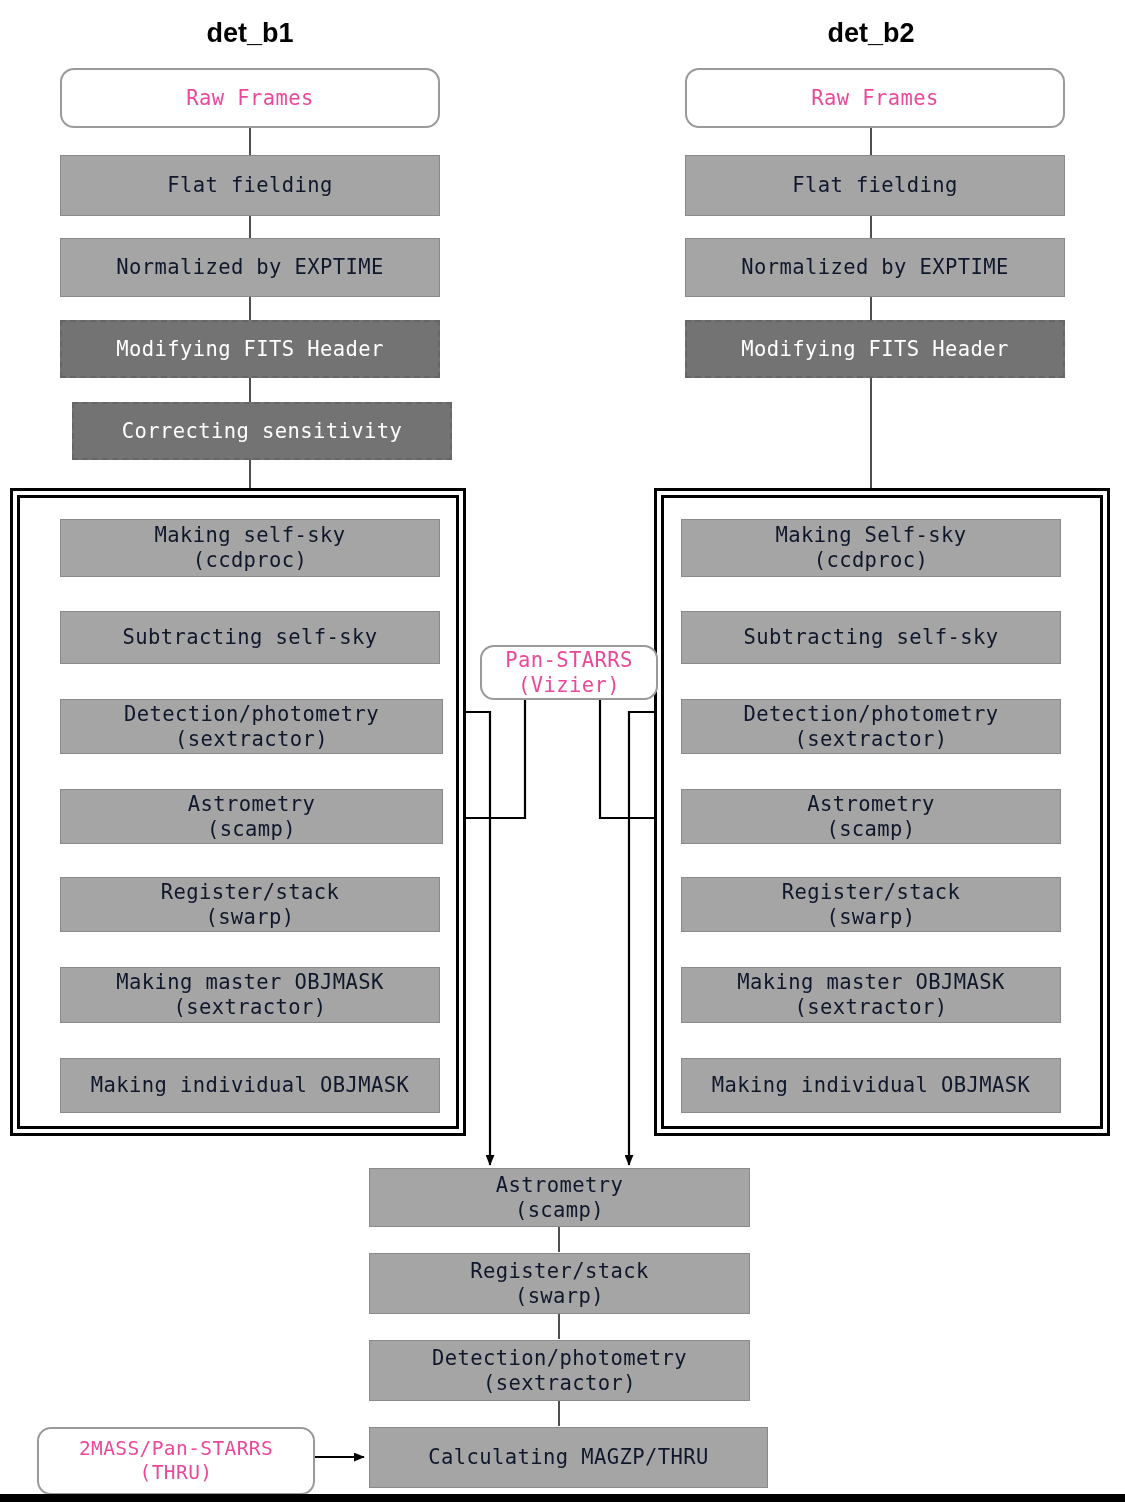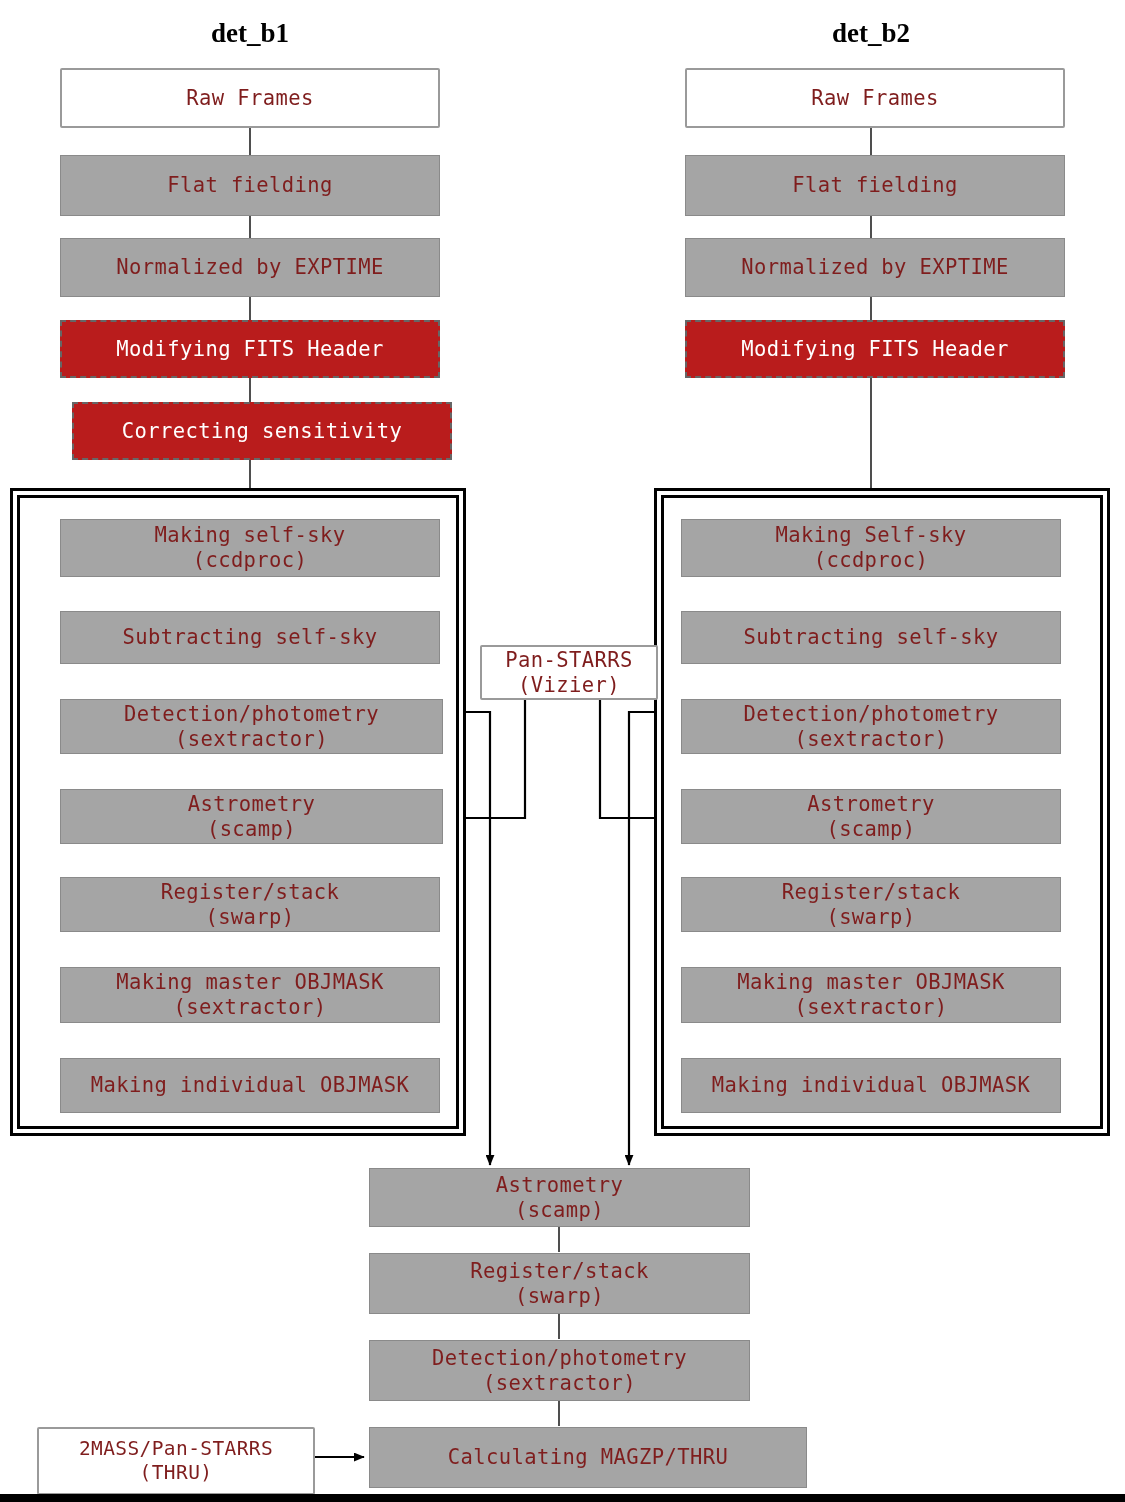--- a/index.html
+++ b/index.html
@@ -23,21 +23,21 @@
   #wires {
     position: absolute;
     left: 0; top: 0;
     width: 1125px;
     height: 1502px;
     pointer-events: none;
     z-index: 1;
   }
   .col-title {
     position: absolute;
-    font-family: Liberation Serif, serif;
+    font-family: Liberation Sans, sans-serif;
     font-weight: bold;
     font-size: 27px;
     color: #000000;
     text-align: center;
     white-space: nowrap;
     z-index: 4;
   }
   
   .node {
     position: absolute;
@@ -51,38 +51,38 @@
     line-height: 1.22;
   }
   .node .l1, .node .l2 {
     display: block;
     white-space: nowrap;
   }
   
   .proc {
     background: #a5a5a5;
     border: 1px solid #8a8a8a;
-    color: #7f1d1d;
+    color: #0f172a;
     font-size: 20.5px;
     letter-spacing: 0.4px;
   }
   
   .ghost {
-    background: #b91c1c;
+    background: #737373;
     border: 2px dashed #666666;
     color: #ffffff;
     font-size: 20.5px;
     letter-spacing: 0.4px;
   }
   
   .term {
     background: #ffffff;
     border: 2px solid #9a9a9a;
-    border-radius: 2px;
-    color: #7f1d1d;
+    border-radius: 14px;
+    color: #ec4899;
     font-size: 20.5px;
     letter-spacing: 0.4px;
   }
   .term.small { font-size: 19.5px; }
   
   .group-frame {
     position: absolute;
     box-sizing: border-box;
     background: #ffffff;
     border: 3px solid #000000;
@@ -290,21 +290,21 @@
   <div class="node proc" style="left:369px; top:1253px; width:381px; height:61px;">
     <span class="l1">Register/stack</span>
     <span class="l2">(swarp)</span>
   </div>
 
   <div class="node proc" style="left:369px; top:1340px; width:381px; height:61px;">
     <span class="l1">Detection/photometry</span>
     <span class="l2">(sextractor)</span>
   </div>
 
-  <div class="node proc" style="left:369px; top:1427px; width:438px; height:61px;">
+  <div class="node proc" style="left:369px; top:1427px; width:399px; height:61px;">
     <span class="l1">Calculating MAGZP/THRU</span>
   </div>
 
   <div class="node term small" style="left:37px; top:1427px; width:278px; height:68px;">
     <span class="l1">2MASS/Pan-STARRS</span>
     <span class="l2">(THRU)</span>
   </div>
 
   <div class="page-rule"></div>
 

